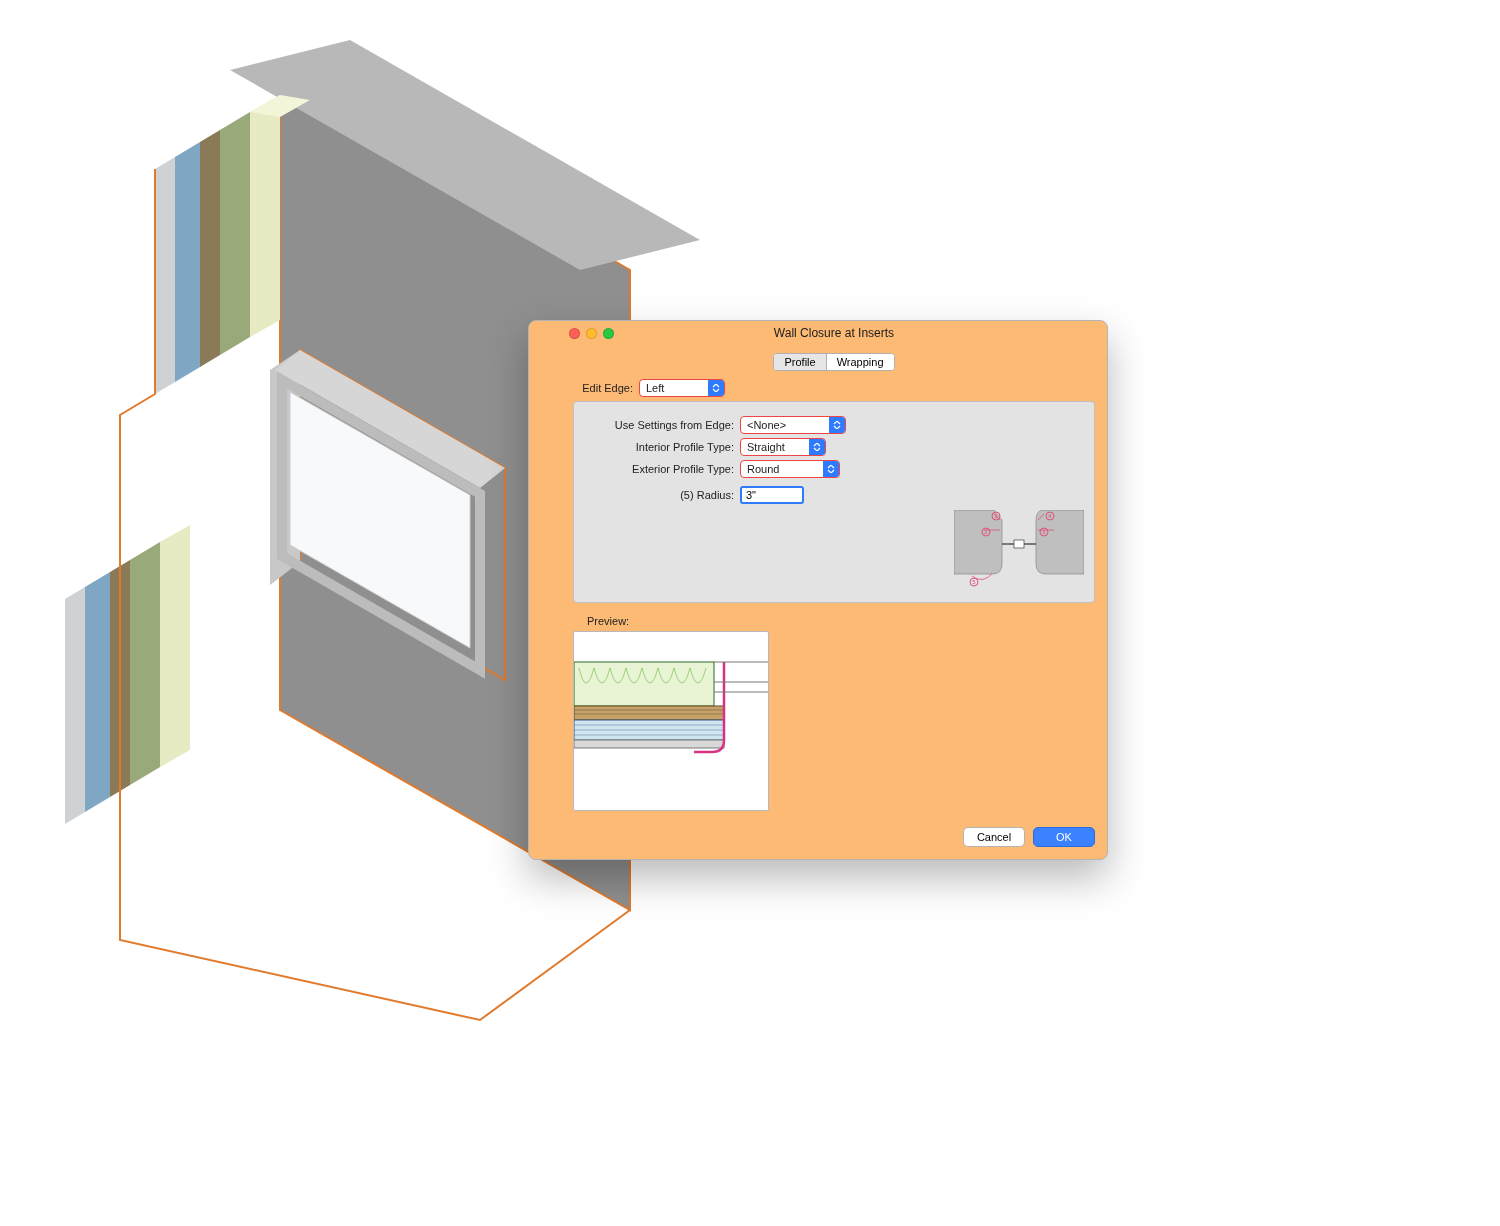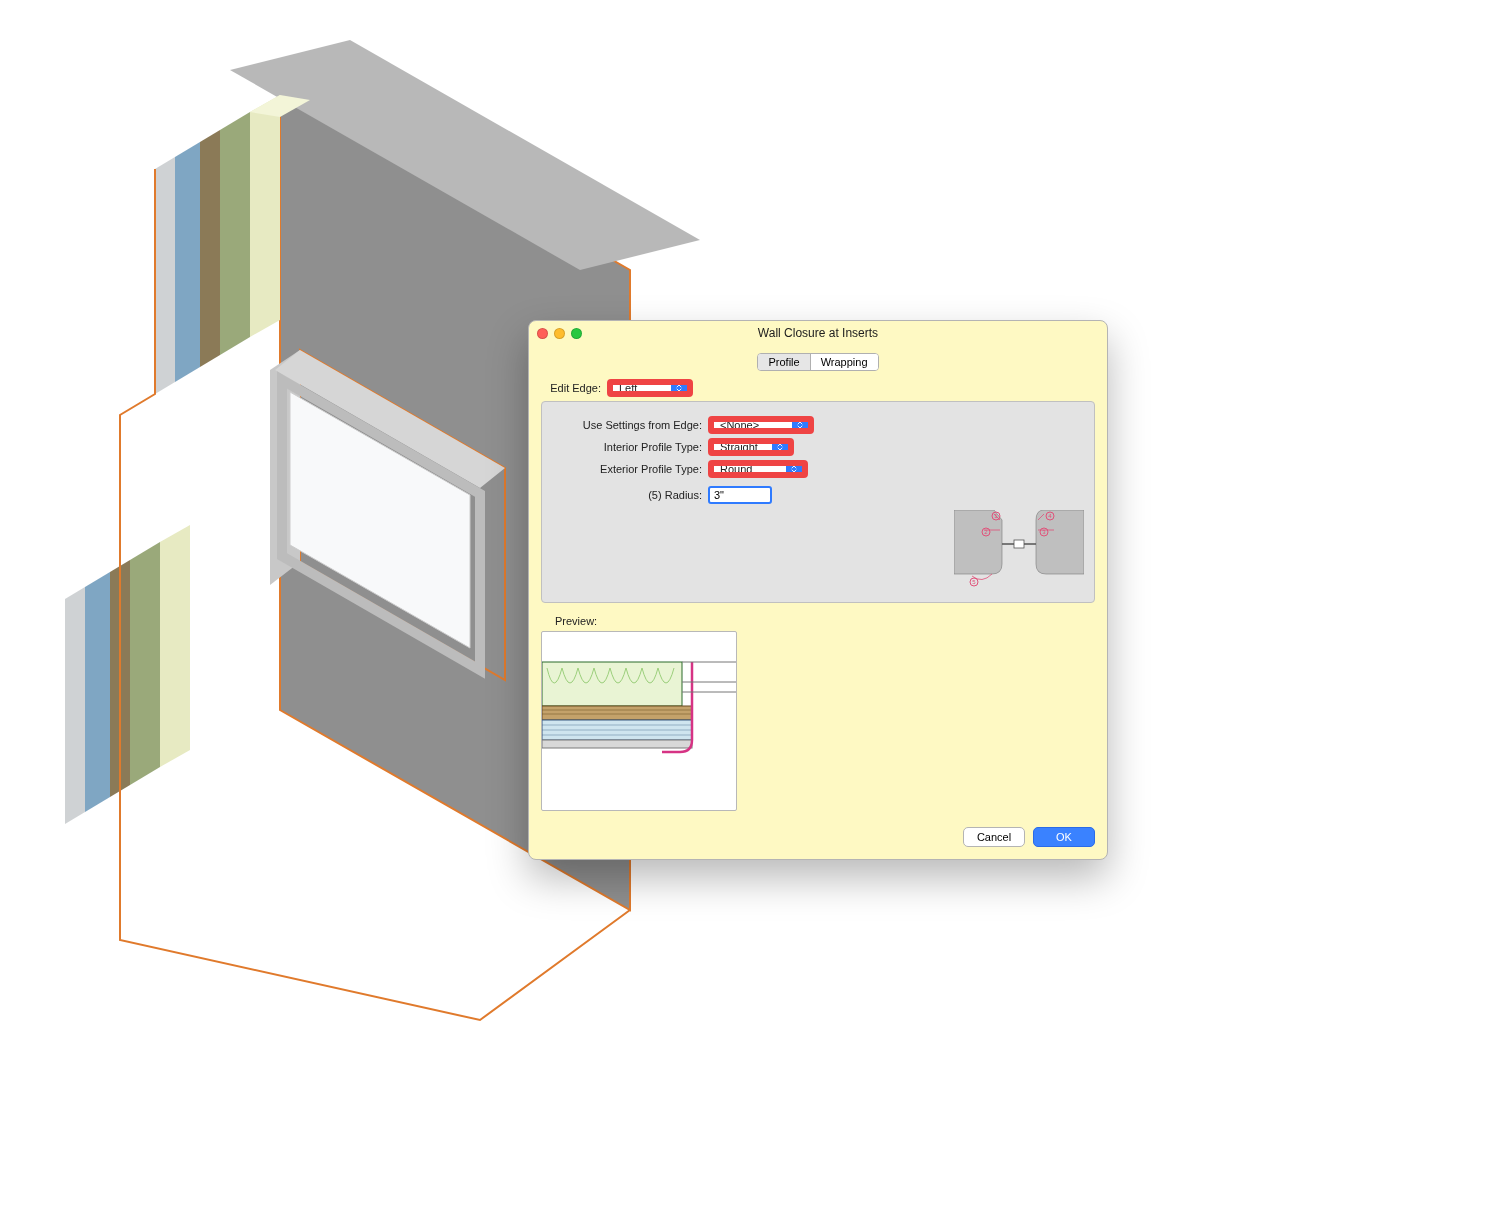--- a/index.html
+++ b/index.html
@@ -20,26 +20,27 @@
     width: 640px;
     height: 1000px;
   }
 
   
   .dialog {
     position: absolute;
     left: 528px;
     top: 320px;
     width: 580px;
-    background: #fef9c3;
+    background: #fdba74;
     border: 1px solid #b4b4b4;
     border-radius: 8px;
     box-shadow: 0 18px 40px rgba(0,0,0,0.28);
     font-size: 11px;
     color: #222;
+    padding-left: 32px;
   }
   .titlebar {
     height: 24px;
     display: flex;
     align-items: center;
     padding: 0 8px;
     position: relative;
   }
   .traffic-lights { display: flex; gap: 6px; }
   .traffic-light {
@@ -96,21 +97,21 @@
   }
   .lbl-editedge { width: 60px; }
   .lbl-inset    { width: 150px; }
 
   .select {
     display: flex;
     align-items: center;
     font-size: 11px;
     height: 18px;
     background: #fff;
-    border: 6px solid #ef4444;
+    border: 1px solid #ef4444;
     border-radius: 4px;
     overflow: hidden;
   }
   .select .sel-text {
     padding: 0 6px;
     flex: 1;
     white-space: nowrap;
   }
   .select .sel-btn {
     width: 16px; height: 100%;

